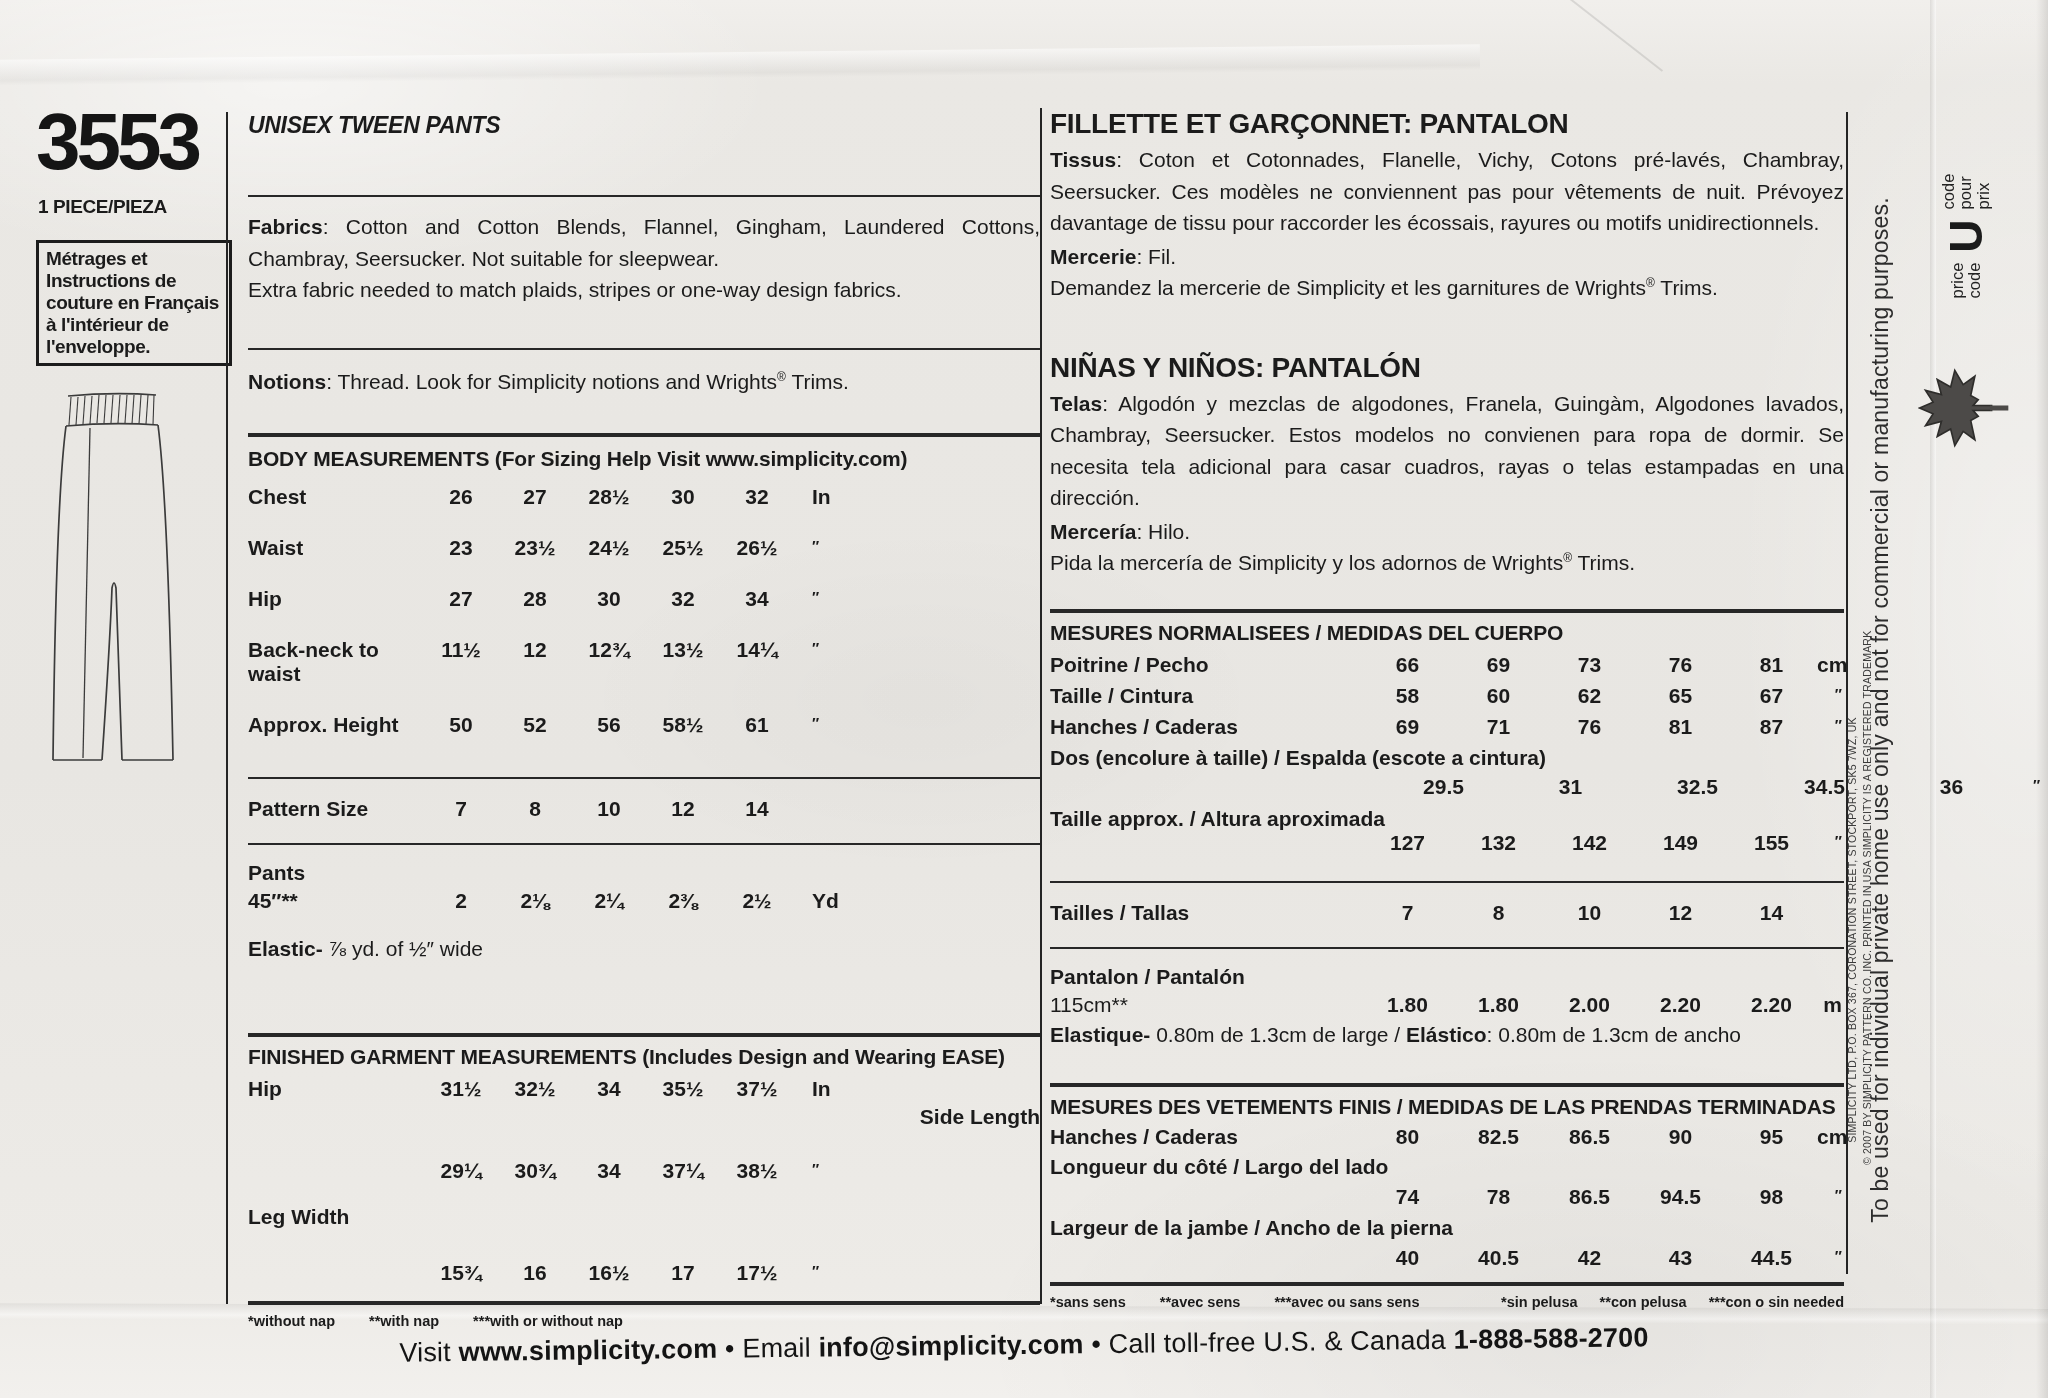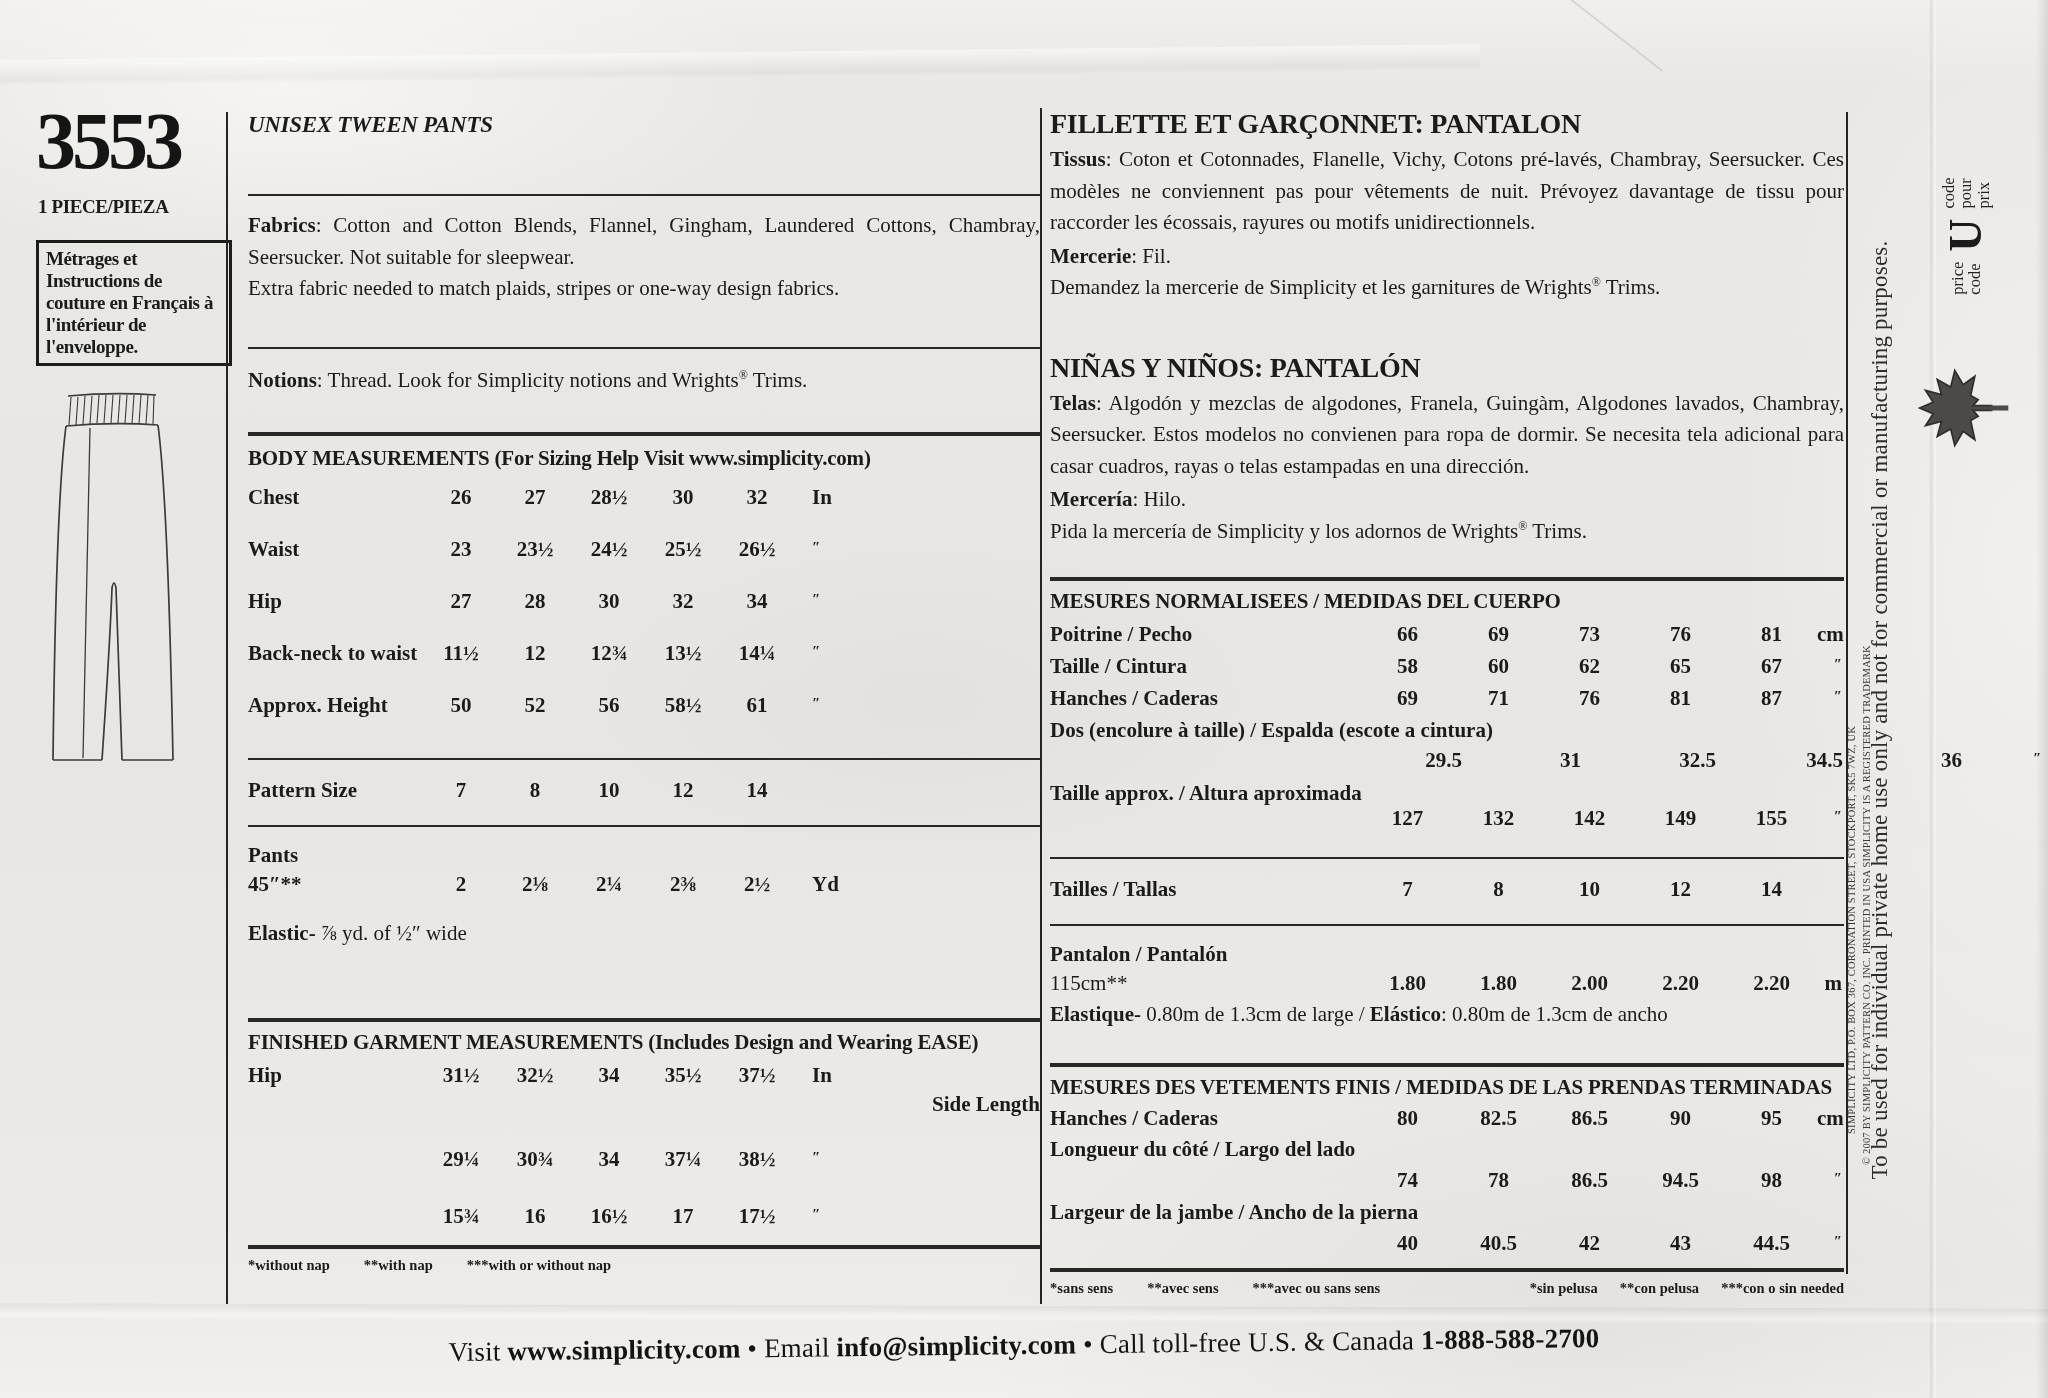--- a/index.html
+++ b/index.html
@@ -1,18 +1,18 @@
 <!DOCTYPE html>
 <html><head>
 <meta charset="utf-8">
 <style>
   html,body{margin:0;padding:0;background:#c9c7c3;}
   .scan{position:relative;width:2048px;height:1398px;overflow:hidden;
     background:linear-gradient(180deg,#f1efec 0%,#eae8e4 6%,#e8e6e2 55%,#edebe7 92%,#f2f0ed 100%);
-    font-family:Liberation Serif, serif;color:#1b1b1b;}
+    font-family:Liberation Sans, sans-serif;color:#1b1b1b;}
   .texture{position:absolute;inset:0;pointer-events:none;background:
     radial-gradient(700px 260px at 14% 6%, rgba(255,255,255,.55), transparent 70%),
     radial-gradient(900px 420px at 78% 96%, rgba(0,0,0,.045), transparent 70%),
     radial-gradient(420px 900px at 99% 42%, rgba(255,255,255,.38), transparent 70%),
     radial-gradient(500px 250px at 45% 50%, rgba(0,0,0,.025), transparent 70%);}
   .crease{position:absolute;pointer-events:none;}
   .crease.top{left:0;top:52px;width:1480px;height:26px;transform:rotate(-.6deg);
     background:linear-gradient(180deg,rgba(255,255,255,.5),rgba(0,0,0,.035) 80%,transparent);}
   .crease.tr{left:1430px;top:-10px;width:260px;height:2px;transform:rotate(38deg);background:rgba(0,0,0,.10);}
   .crease.fold-r{left:1930px;top:0;width:6px;height:100%;
@@ -209,20 +209,21 @@
     <div class="glabel" style="margin-top:4px;text-align:right;">Side Length</div>
     <div class="mrow en-grid" style="margin-top:30px;">
       <span class="lbl"></span>
       <span class="v">29¼</span>
       <span class="v">30¾</span>
       <span class="v">34</span>
       <span class="v">37¼</span>
       <span class="v">38½</span>
       <span class="u dit">″</span>
     </div>
+    <div class="glabel" style="margin-top:22px;">Leg Width</div>
     <div class="mrow en-grid" style="margin-top:32px;">
       <span class="lbl"></span>
       <span class="v">15¾</span>
       <span class="v">16</span>
       <span class="v">16½</span>
       <span class="v">17</span>
       <span class="v">17½</span>
       <span class="u dit">″</span>
     </div>
 

